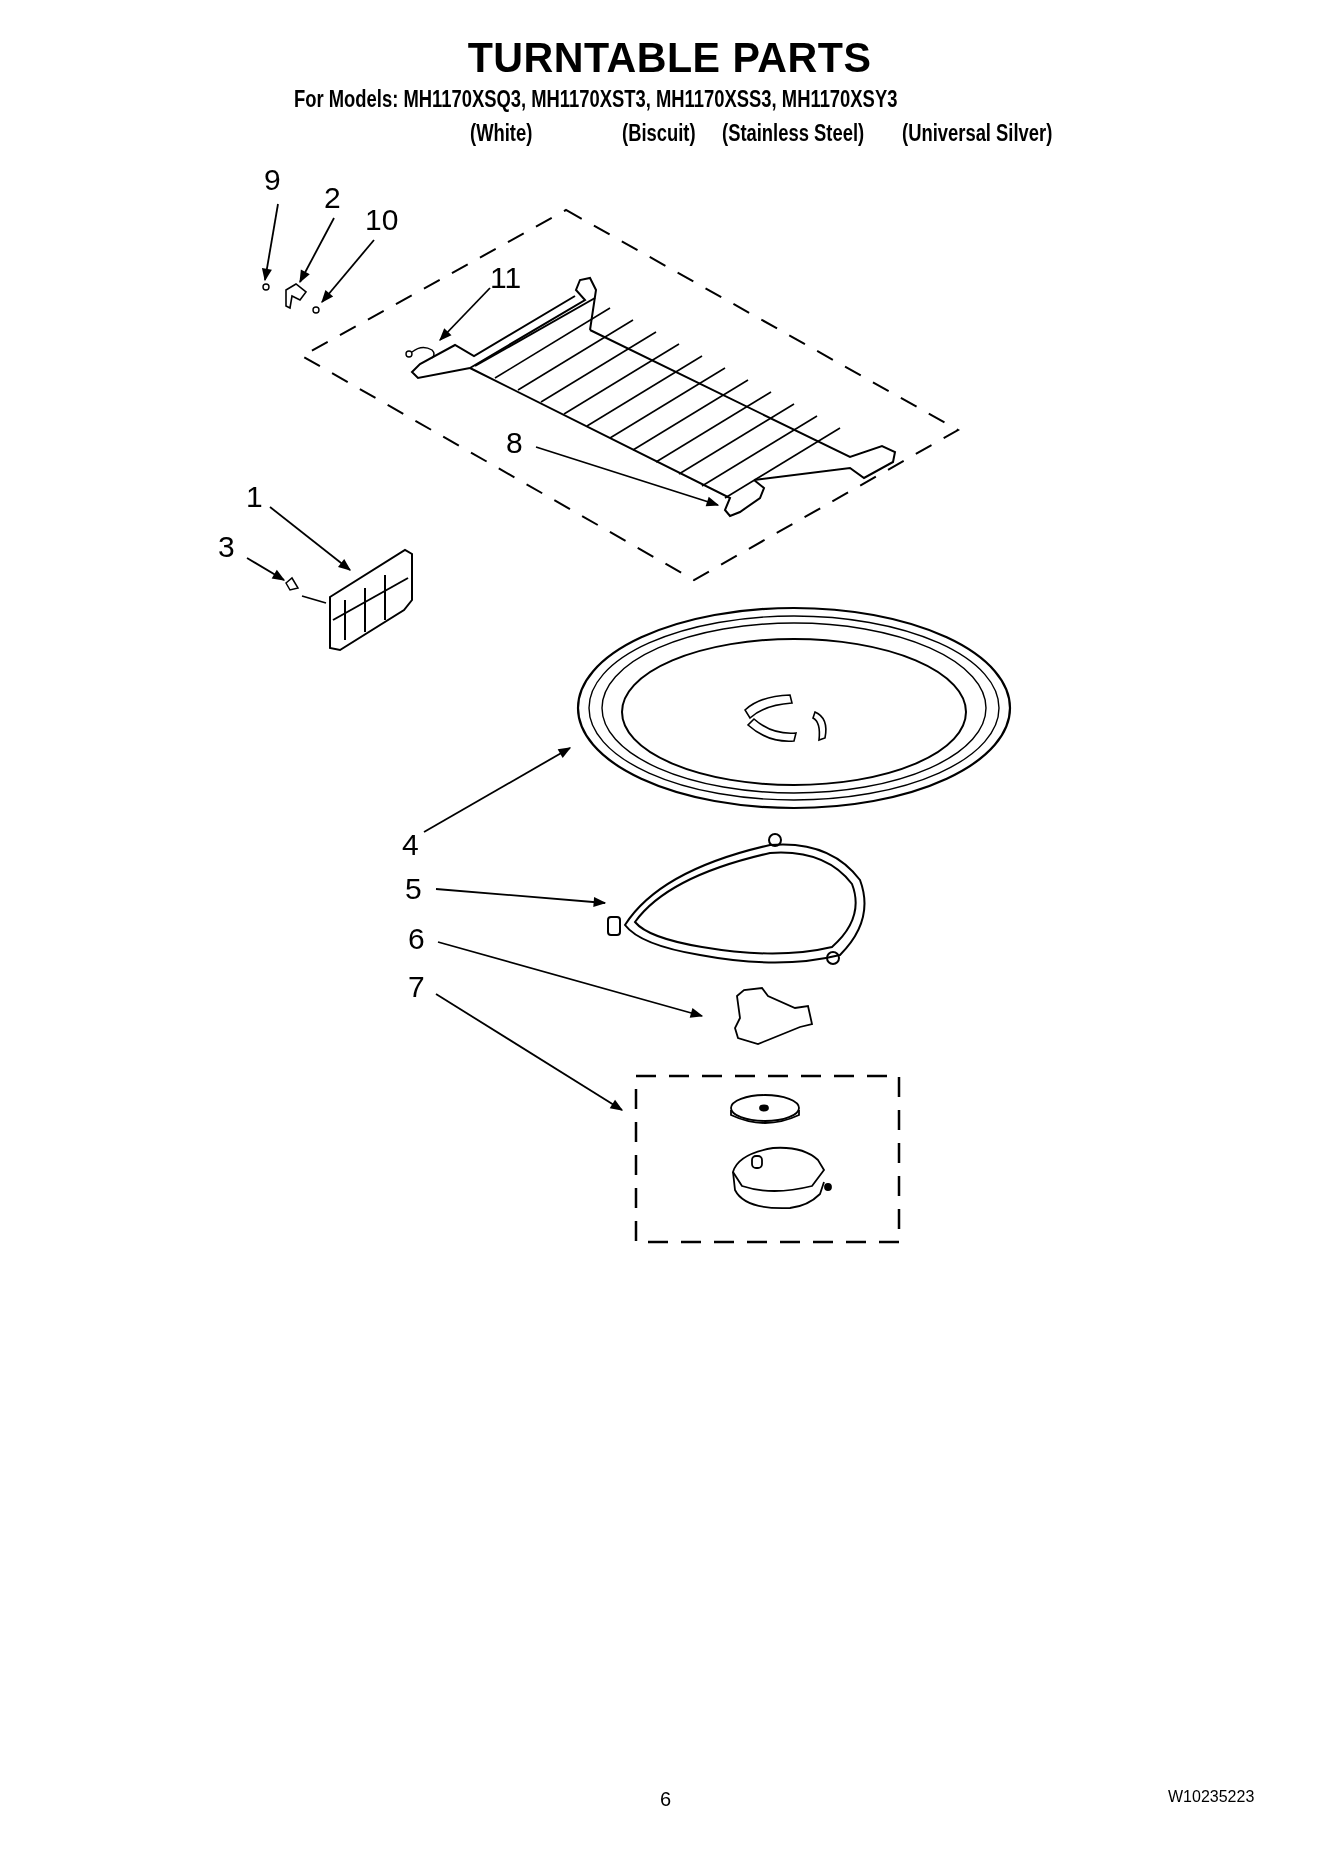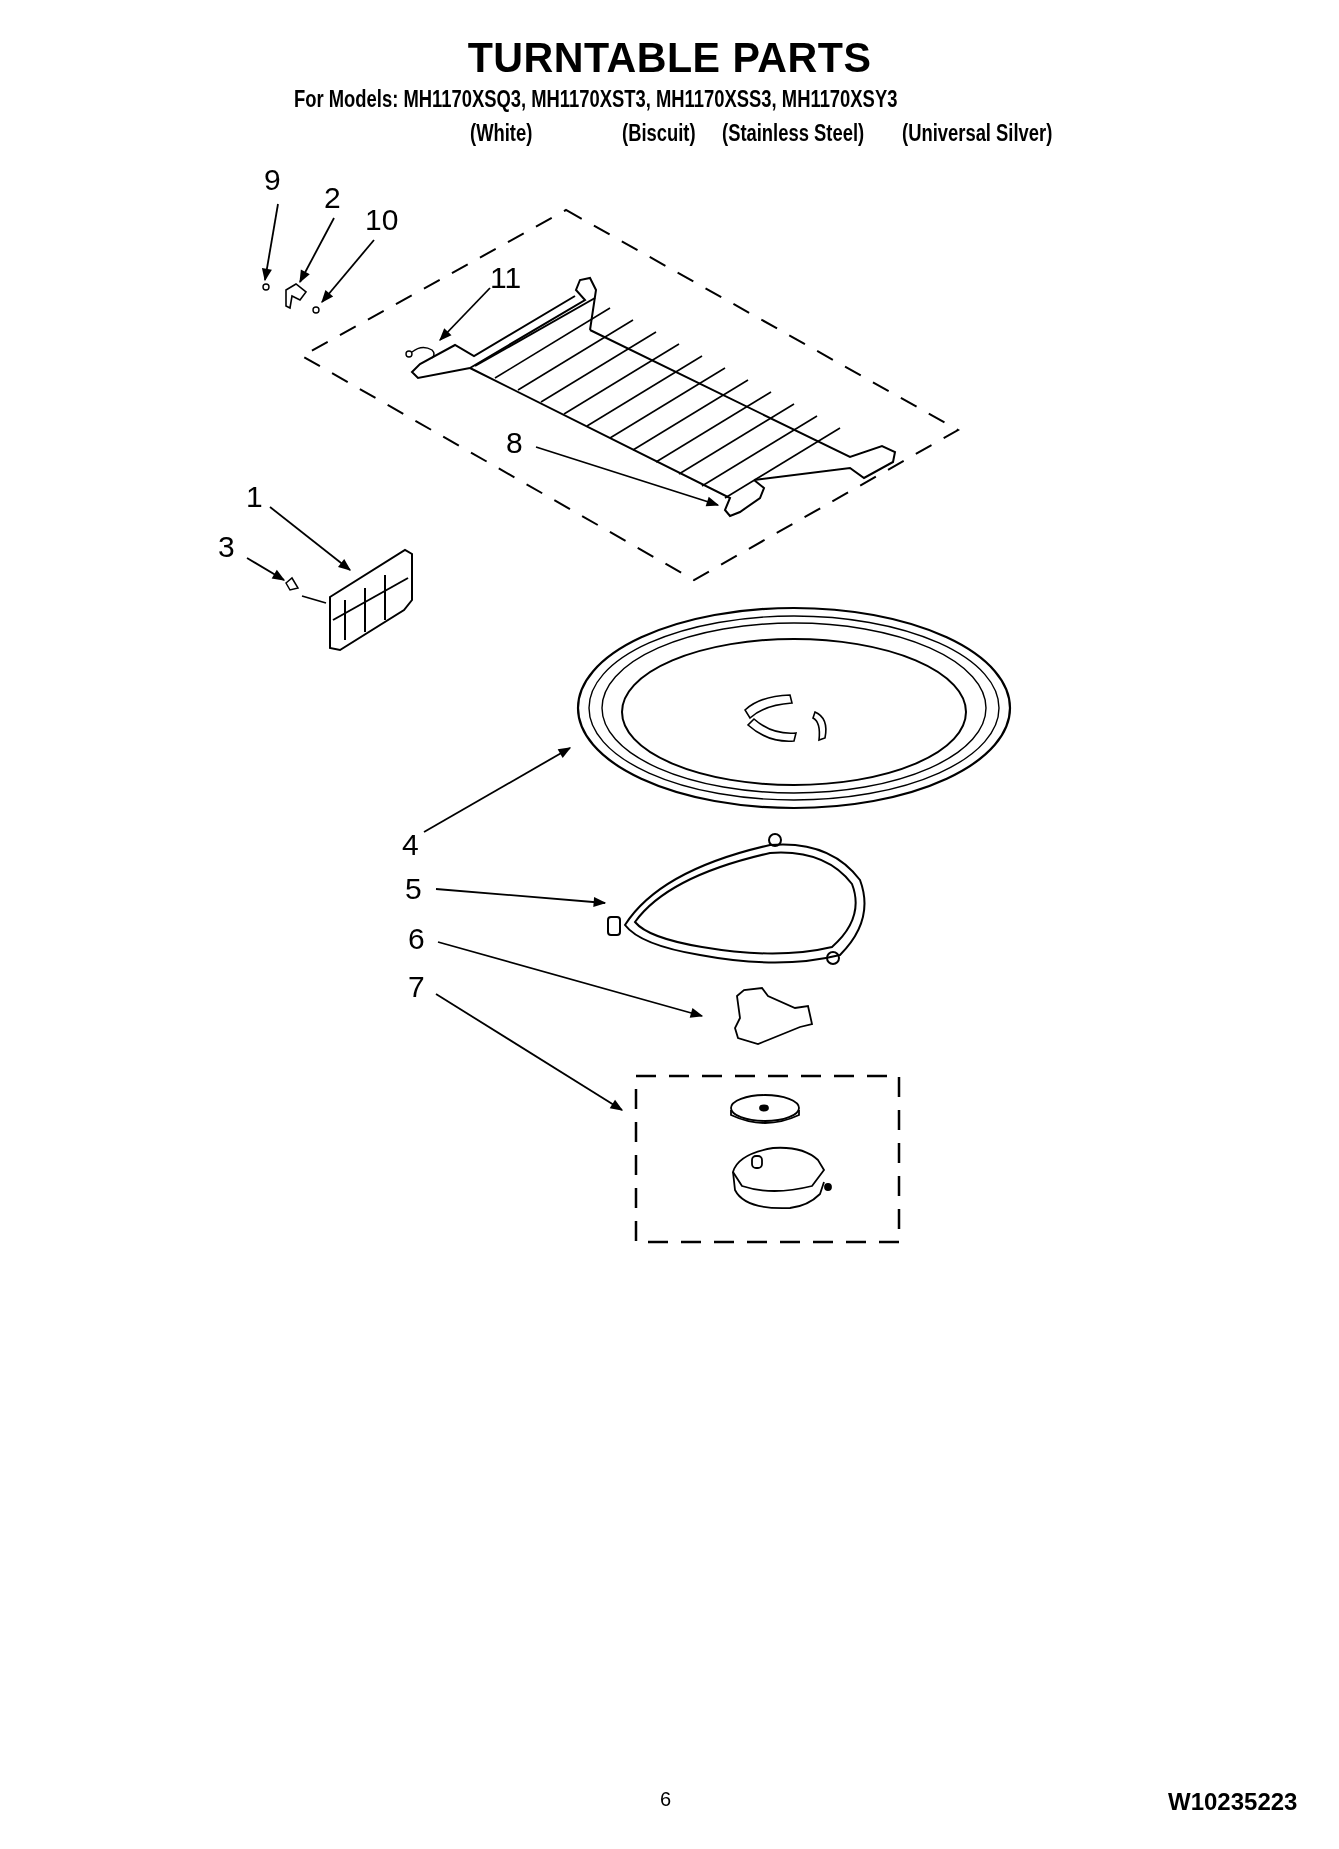--- a/index.html
+++ b/index.html
@@ -7,21 +7,21 @@
          font-family: "Liberation Sans", "DejaVu Sans", sans-serif; color: #000; }
   .title { position: absolute; left: 0; width: 1339px; top: 34px; text-align: center;
            font-size: 42px; font-weight: bold; letter-spacing: 0.5px; transform: scaleX(0.98); }
   .models { position: absolute; left: 294px; top: 86px; font-size: 23px; font-weight: bold;
             white-space: nowrap; transform-origin: left top; transform: scaleX(0.80); }
   .colors { position: absolute; top: 120px; font-size: 23px; font-weight: bold; white-space: nowrap;
             transform-origin: left top; transform: scaleX(0.80); }
   .diagram { position: absolute; left: 0; top: 0; width: 1339px; height: 1849px; }
   .callout { font-family: "Liberation Sans", "DejaVu Sans", sans-serif; font-size: 30px; fill: #000; }
   .page-number { position: absolute; left: 660px; top: 1788px; font-size: 20px; }
-  .doc-number { position: absolute; left: 1168px; top: 1788px; font-size: 24px; font-weight: bold; }
+  .doc-number { position: absolute; left: 1168px; top: 1788px; font-size: 16px; }
 </style>
 </head>
 <body>
 
 <div class="title">TURNTABLE PARTS</div>
 <div class="models">For Models: MH1170XSQ3, MH1170XST3, MH1170XSS3, MH1170XSY3</div>
 <div class="colors" style="left:470px">(White)</div>
 <div class="colors" style="left:622px">(Biscuit)</div>
 <div class="colors" style="left:722px">(Stainless Steel)</div>
 <div class="colors" style="left:902px">(Universal Silver)</div>

